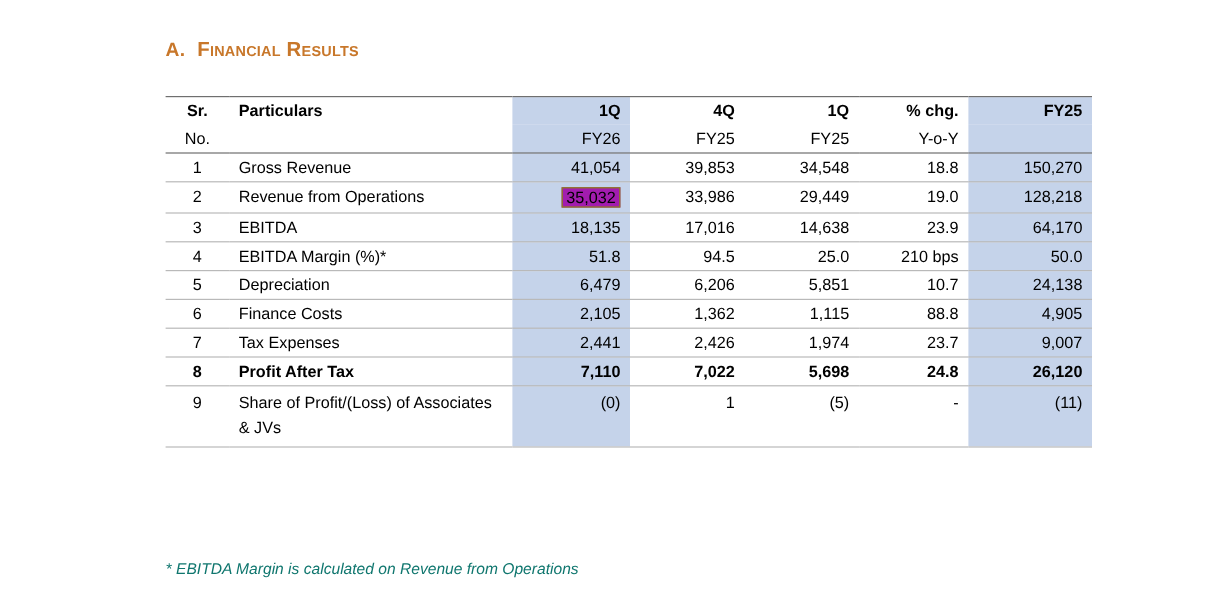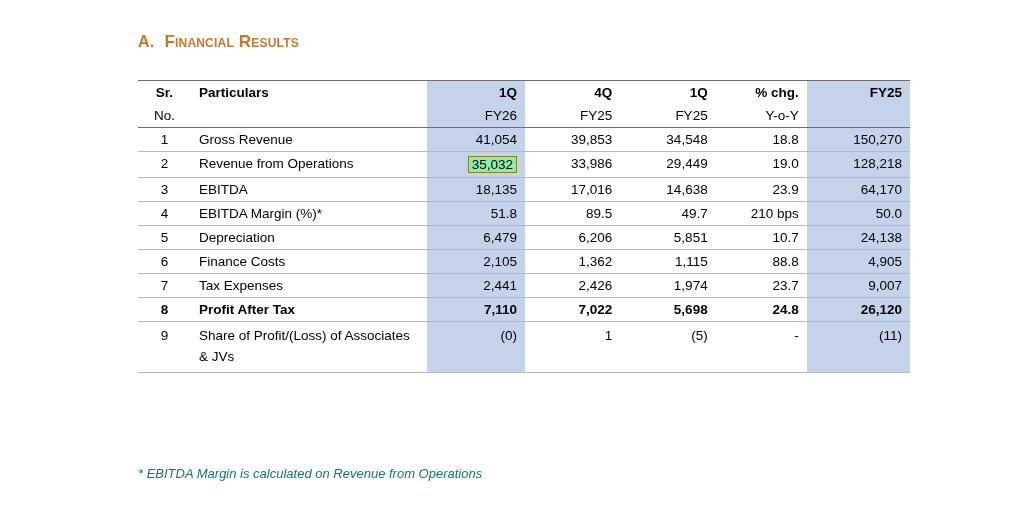--- a/index.html
+++ b/index.html
@@ -91,21 +91,21 @@
     width: 104px;
     text-align: right;
   }
   .hl {
     background: #c5d3ea;
   }
   .bold td {
     font-weight: bold;
   }
   .highlight-cell {
-    background: #86efac;
+    background: #a21caf;
     display: inline-block;
     padding: 0 3px;
     border: 1px solid #8d8016;
   }
   .footnote {
     position: absolute;
     left: 138px;
     top: 466px;
     font-size: 13px;
     font-style: italic;
@@ -173,22 +173,22 @@
         <td class="c-num">17,016</td>
         <td class="c-num">14,638</td>
         <td class="c-num">23.9</td>
         <td class="c-num-wide hl">64,170</td>
       </tr>
 
       <tr class="row-line">
         <td class="c-sr">4</td>
         <td class="c-part">EBITDA Margin (%)*</td>
         <td class="c-num hl">51.8</td>
-        <td class="c-num">89.5</td>
-        <td class="c-num">49.7</td>
+        <td class="c-num">94.5</td>
+        <td class="c-num">25.0</td>
         <td class="c-num">210 bps</td>
         <td class="c-num-wide hl">50.0</td>
       </tr>
 
       <tr class="row-line">
         <td class="c-sr">5</td>
         <td class="c-part">Depreciation</td>
         <td class="c-num hl">6,479</td>
         <td class="c-num">6,206</td>
         <td class="c-num">5,851</td>

